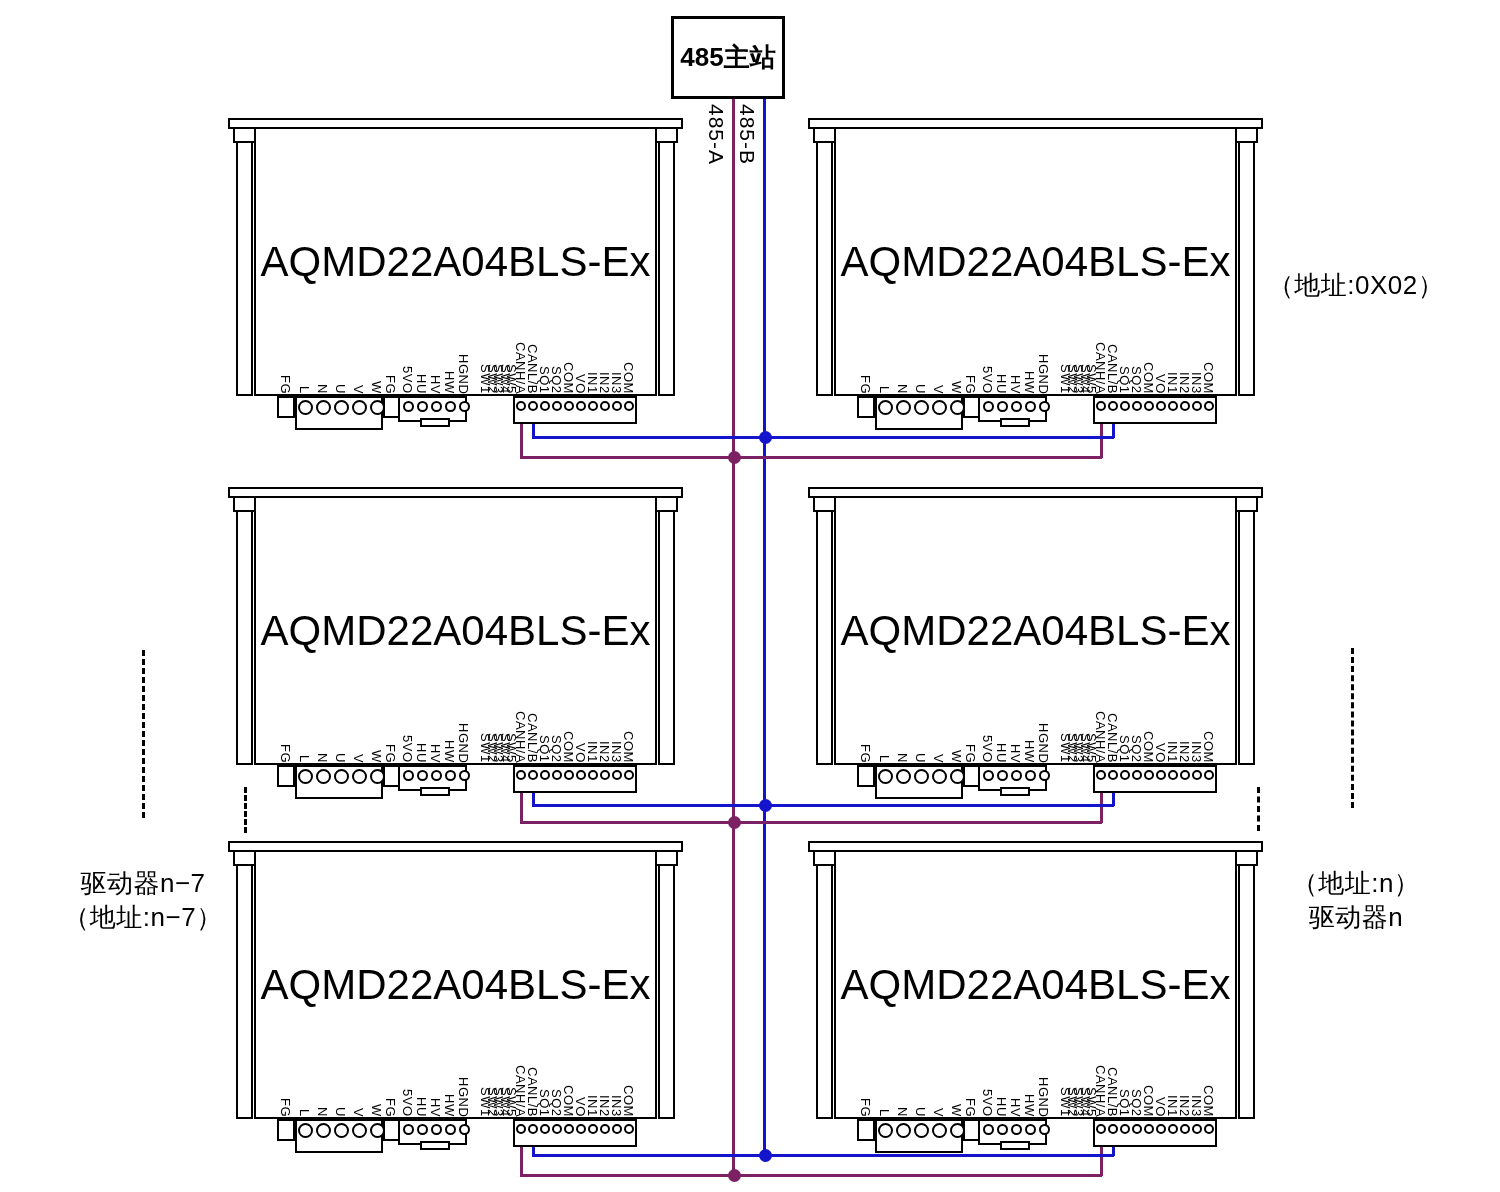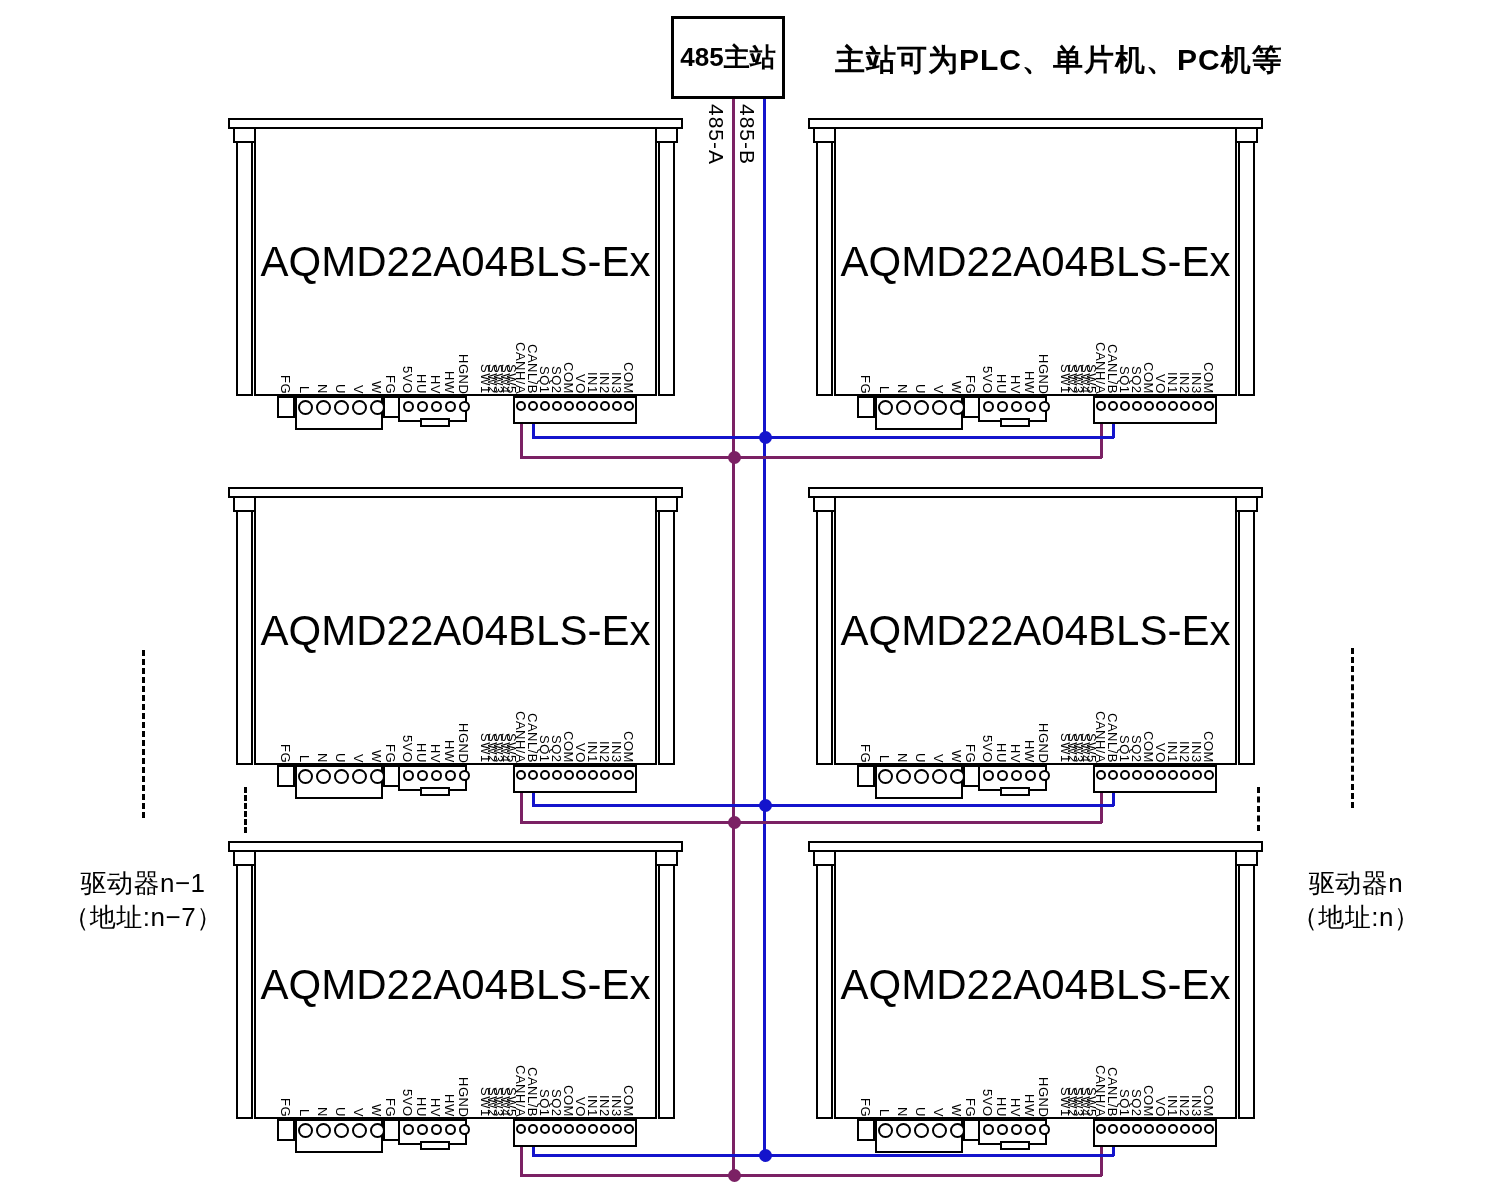--- a/index.html
+++ b/index.html
@@ -43,21 +43,20 @@
   .dlabel{position:absolute;width:230px;text-align:center;font-size:26px;line-height:34px;letter-spacing:0.5px}
 </style>
 </head>
 <body>
 
 <div class="canvas">
 
   <div class="master-box">
     <span>485主站</span>
   </div>
-  <div class="note">主站可为PLC、单片机、PC机等</div>
 
   <div class="bus-label" id="bus-a-label">485-A</div>
   <div class="bus-label" id="bus-b-label">485-B</div>
 
   <div id="wires">
       <div class="wire" style="left: 732px; top: 99px; width: 3px; height: 1076px; background: rgb(123, 33, 100);"></div>
       <div class="wire" style="left: 763px; top: 99px; width: 3px; height: 1056px; background: rgb(20, 20, 204);"></div>
       <div class="wire" style="left: 520px; top: 424px; width: 3px; height: 34px; background: rgb(123, 33, 100);"></div>
       <div class="wire" style="left: 532px; top: 424px; width: 3px; height: 14px; background: rgb(20, 20, 204);"></div>
       <div class="wire" style="left: 1100px; top: 424px; width: 3px; height: 34px; background: rgb(123, 33, 100);"></div>
@@ -467,32 +466,33 @@
         <div class="circ" style="left: 372px; top: 283px; width: 10px; height: 10px;"></div>
         <div class="circ" style="left: 384px; top: 283px; width: 10px; height: 10px;"></div>
         <div class="circ" style="left: 396px; top: 283px; width: 10px; height: 10px;"></div>
       </div>
 </div>
 
   <div id="side-labels">
       <div class="dlabel" style="left: 28px; top: 268px;">
       </div>
       <div class="dlabel" style="left: 1241px; top: 268px;">
+        <div>（地址:0X02）</div>
       </div>
       <div class="dlabel" style="left: 28px; top: 568px;">
       </div>
       <div class="dlabel" style="left: 1241px; top: 568px;">
       </div>
       <div class="dlabel" style="left: 28px; top: 866px;">
-        <div>驱动器n−1</div>
+        <div>驱动器n−7</div>
         <div>（地址:n−7）</div>
       </div>
       <div class="dlabel" style="left: 1241px; top: 866px;">
+        <div>（地址:n）</div>
         <div>驱动器n</div>
-        <div>（地址:n）</div>
       </div>
     </div>
 
   <div class="dash" style="left:142px;top:650px;height:168px"></div>
   <div class="dash" style="left:244px;top:787px;height:46px"></div>
   <div class="dash" style="left:1351px;top:648px;height:160px"></div>
   <div class="dash" style="left:1257px;top:787px;height:44px"></div>
 </div>
 
 </body></html>

